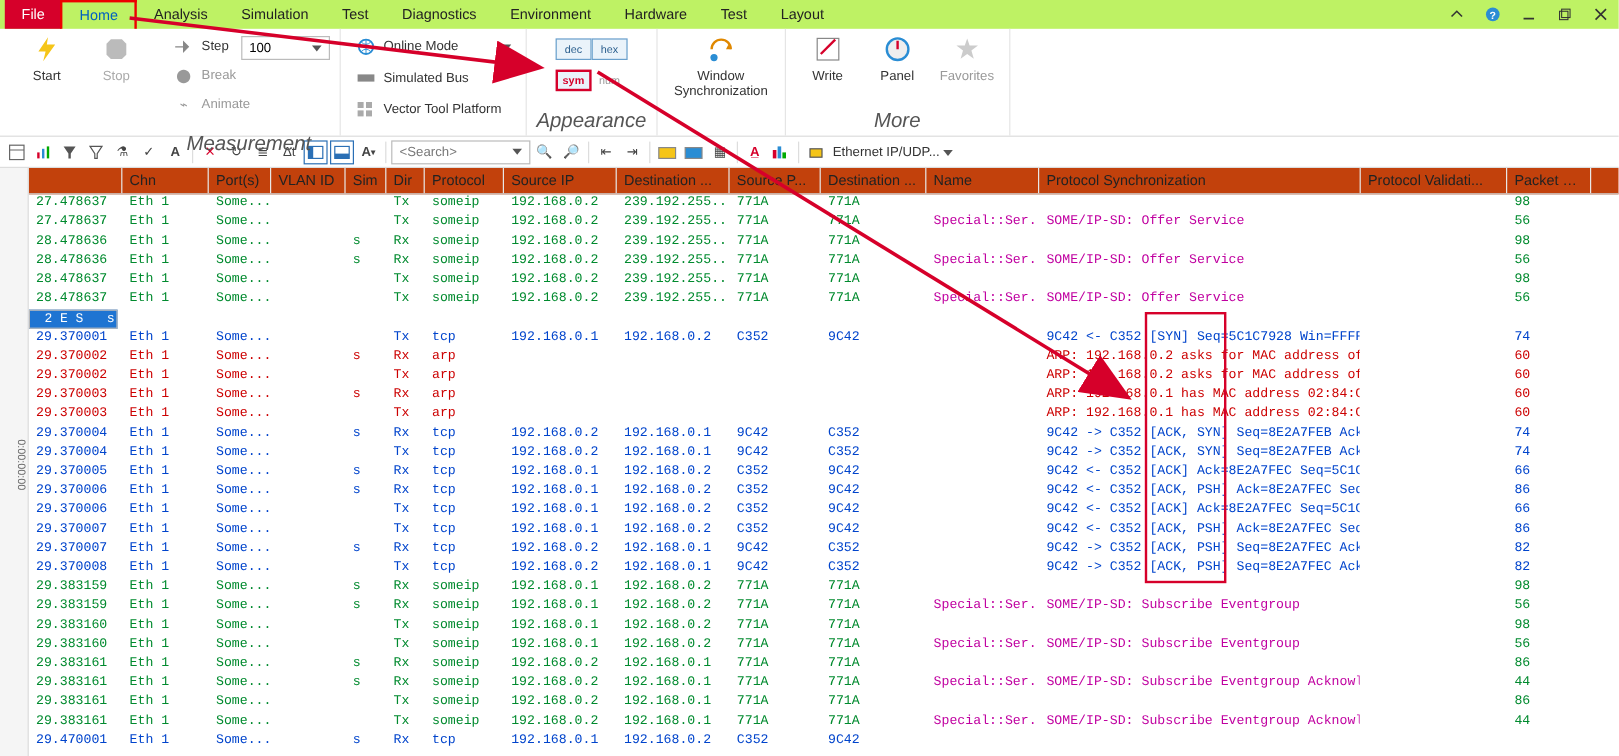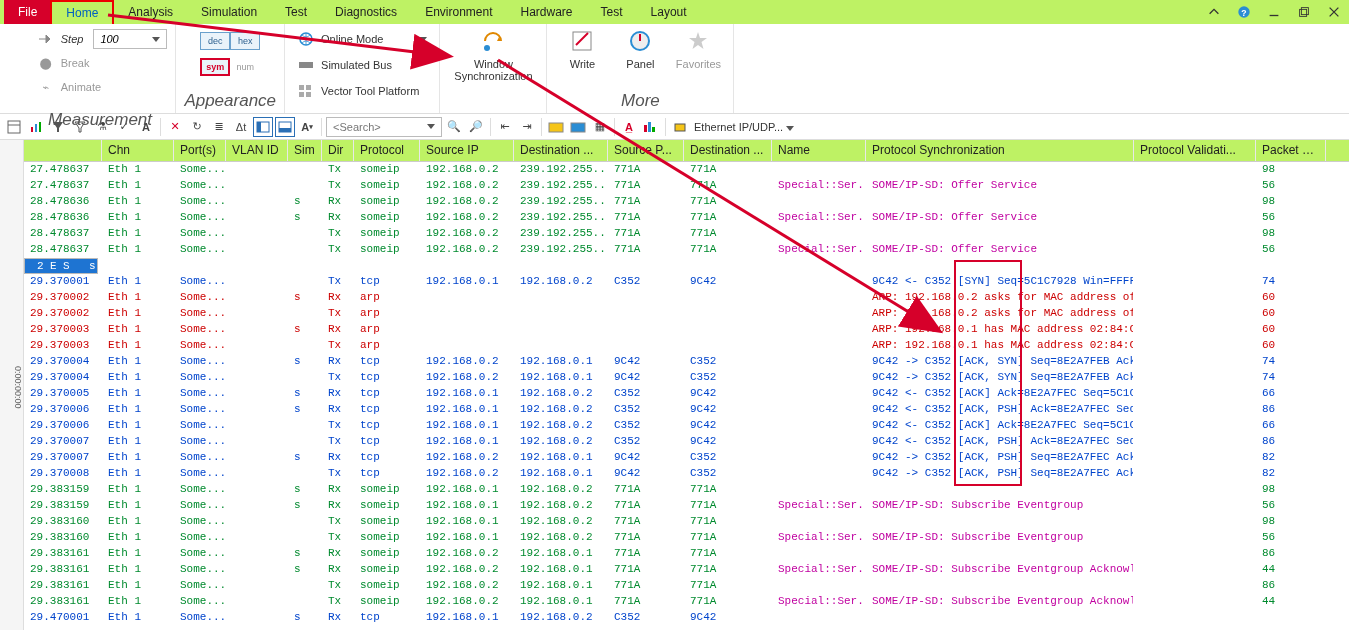--- a/index.html
+++ b/index.html
@@ -34,21 +34,21 @@
   .toolbar { display: flex; align-items: center; height: 26px; border-bottom: 1px solid #ddd; padding: 0 4px; gap: 2px; }
   .tico { width: 20px; height: 20px; display: flex; align-items: center; justify-content: center; color: #444; }
   .tsep { width: 1px; height: 18px; background: #ddd; margin: 0 2px; }
   .searchbox { border: 1px solid #bbb; height: 20px; width: 116px; display: flex; align-items: center; padding: 0 6px; color: #777; justify-content: space-between; }
   .boxed { border: 1px solid #2a6fb5; padding: 1px 2px; }
 
   
   .tablewrap { display: flex; height: calc(630px - 24px - 90px - 26px); }
   .vbar { width: 24px; background: #f5f5f5; border-right: 1px solid #ddd; display: flex; flex-direction: column; align-items: center; padding-top: 4px; color: #666; font-size: 9px; writing-mode: vertical-rl; }
   .grid { flex: 1; overflow: hidden; }
-  .ghead { display: flex; height: 22px; border-bottom: 1px solid #ccc; background: #bef264; }
+  .ghead { display: flex; height: 22px; border-bottom: 1px solid #ccc; background: #c2410c; }
   .gh { padding: 3px 6px; color: #222; border-right: 1px solid #e8e8e8; overflow: hidden; white-space: nowrap; text-overflow: ellipsis; font-size: 12px; }
   .row { display: flex; height: 16px; font-family: Consolas, "Courier New", monospace; font-size: 11px; }
   .cell { padding: 1px 6px; overflow: hidden; white-space: nowrap; border-right: 1px solid transparent; }
   .row.sel { background: #1e74d2; }
   .row.sel .cell { color: #fff !important; }
 
   .c-time { width: 78px; }
   .c-chn { width: 72px; }
   .c-ports { width: 52px; }
   .c-vlan { width: 62px; }
@@ -112,26 +112,44 @@
     </div>
   <div class="wbtn">
       <svg viewBox="0 0 16 16">
         <path d="M3 3 L13 13 M13 3 L3 13" stroke="#333" stroke-width="1.5"></path>
       </svg>
     </div>
 </div>
 
 <div class="ribbon">
   <div class="rgroup" style="border-right:none">
+    <div class="rbody">
+      <div class="vbtn">
+        <span class="ico">
+            <svg viewBox="0 0 24 24" width="24" height="24">
+              <path d="M13 2 L5 14 L11 14 L9 22 L19 8 L12 8 Z" fill="#f5c518"></path>
+            </svg>
+          </span>
+        <span>Start</span>
+      </div>
+      <div class="vbtn" style="color:#aaa">
+        <span class="ico">
+            <svg viewBox="0 0 24 24" width="22" height="22">
+              <polygon points="7,3 17,3 21,7 21,17 17,21 7,21 3,17 3,7" fill="#bbb"></polygon>
+            </svg>
+          </span>
+        <span>Stop</span>
+      </div>
+    </div>
     <div class="rlabel">&nbsp;</div>
   </div>
 
   <div class="rgroup">
     <div class="rbody" style="flex-direction:column; gap:2px;">
-      <div style="display:flex; gap:6px; align-items:center;font-style:italic;">
+      <div style="display:flex; gap:6px; align-items:flex-end;">
         <div class="hbtn">
             <span class="sq">
               <svg width="16" height="14">
                 <path d="M1 7 L8 7 M8 3 L12 7 L8 11 Z" fill="#888" stroke="#888"></path>
               </svg>
             </span>
             <span>Step</span>
           </div>
         <div class="sel">
             <span>100</span>
@@ -143,34 +161,20 @@
           <span>Break</span>
         </div>
       <div class="hbtn" style="color:#999">
           <span class="sq">⌁</span>
           <span>Animate</span>
         </div>
     </div>
     <div class="rlabel">Measurement</div>
   </div>
 
-  <div class="rgroup">
-    <div class="rbody" style="flex-direction:column; align-items:center; justify-content:center">
-      <div class="techbtns">
-        <div class="tbtn">dec</div>
-        <div class="tbtn">hex</div>
-      </div>
-      <div class="techbtns" style="margin-top:4px">
-        <div class="tbtn sym">sym</div>
-        <div class="tbtn" style="border:none;background:none;color:#999">num</div>
-      </div>
-    </div>
-    <div class="rlabel">Appearance</div>
-  </div>
-
   <div class="rgroup" style="flex:0 0 auto">
     <div class="rbody" style="flex-direction:column; gap:4px;">
       <div class="hbtn">
           <span class="sq">
             <svg width="16" height="16">
               <circle cx="8" cy="8" r="6" fill="none" stroke="#2a8dd4" stroke-width="1.5"></circle>
               <path d="M2 8 H14 M8 2 V14 M4 4 Q8 8 12 4 M4 12 Q8 8 12 12" stroke="#2a8dd4" fill="none" stroke-width="0.8"></path>
             </svg>
           </span>
           <span>Online Mode</span>
@@ -190,20 +194,34 @@
               <rect x="1" y="1" width="5" height="5" fill="#aaa"></rect>
               <rect x="8" y="1" width="5" height="5" fill="#aaa"></rect>
               <rect x="1" y="8" width="5" height="5" fill="#aaa"></rect>
               <rect x="8" y="8" width="5" height="5" fill="#aaa"></rect>
             </svg>
           </span>
           <span>Vector Tool Platform</span>
         </div>
     </div>
     <div class="rlabel">&nbsp;</div>
+  </div>
+
+  <div class="rgroup">
+    <div class="rbody" style="flex-direction:column; align-items:center; justify-content:center">
+      <div class="techbtns">
+        <div class="tbtn">dec</div>
+        <div class="tbtn">hex</div>
+      </div>
+      <div class="techbtns" style="margin-top:4px">
+        <div class="tbtn sym">sym</div>
+        <div class="tbtn" style="border:none;background:none;color:#999">num</div>
+      </div>
+    </div>
+    <div class="rlabel">Appearance</div>
   </div>
 
   <div class="rgroup">
     <div class="rbody">
       <div class="vbtn" style="width:90px">
         <span class="ico">
             <svg width="26" height="26">
               <path d="M5 13 A8 8 0 0 1 21 13" fill="none" stroke="#e08800" stroke-width="2"></path>
               <path d="M19 9 L21 13 L17 13 Z" fill="#e08800"></path>
               <circle cx="7" cy="20" r="3" fill="#2a8dd4"></circle>

